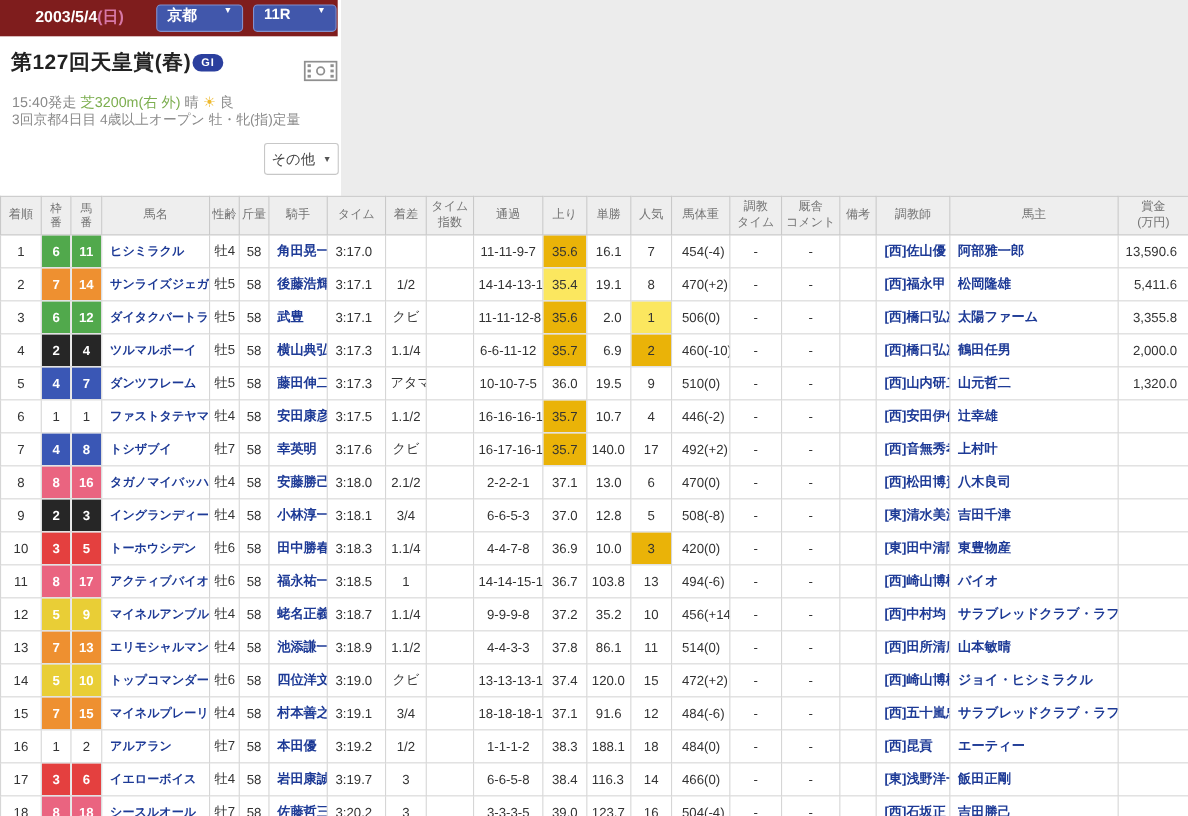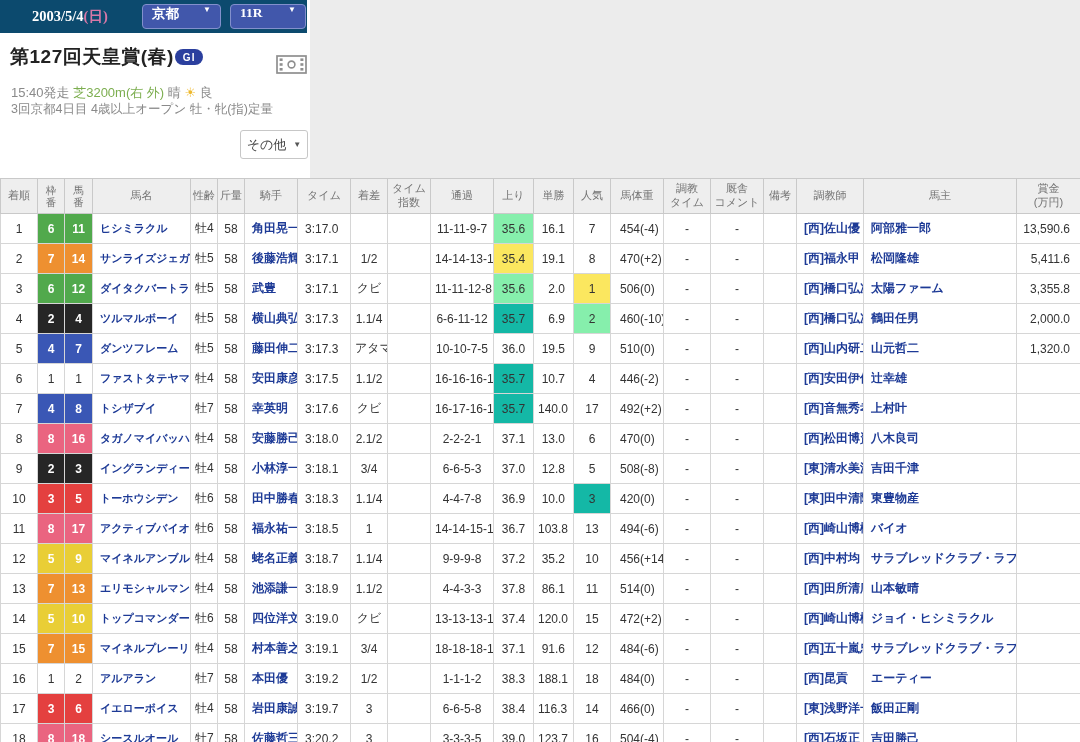--- a/index.html
+++ b/index.html
@@ -5,21 +5,21 @@
   html,body{margin:0;padding:0;}
   body{
     width:1080px;height:742px;position:relative;overflow:hidden;
     background:#ececec;
     font-family:"Liberation Sans","DejaVu Sans",sans-serif;
     -webkit-font-smoothing:antialiased;
   }
   .white-col{position:absolute;left:0;top:0;width:310px;height:742px;background:#fff;}
 
   
-  .topbar{position:absolute;left:0;top:0;width:307px;height:33px;background:#0c4a6e;font-family:Liberation Serif, serif;}
+  .topbar{position:absolute;left:0;top:0;width:307px;height:33px;background:#7f1d1d;}
   .date{position:absolute;left:32px;top:0;height:33px;line-height:33px;color:#fff;font-weight:bold;font-size:14.5px;}
   .date .day{color:#d databind-none}
   .day{color:#d778a7;}
   .nav-btn{position:absolute;top:4px;height:25px;box-sizing:border-box;
     background:#4157ab;border:1px solid #8290cc;border-radius:4px;color:#fff;
     font-weight:bold;font-size:13.5px;display:flex;align-items:flex-start;justify-content:space-between;
     padding:0 9px;cursor:pointer;}
   .nav-btn .caret{font-size:8px;margin-left:10px;}
   #track-btn{left:142px;width:79px;}
   #race-btn{left:230px;width:76px;}
@@ -62,22 +62,22 @@
   .f1{background:#ffffff;color:#333;font-weight:normal;}
   .f2{background:#262626;color:#fff;}
   .f3{background:#e4403f;color:#fff;}
   .f4{background:#3a57b5;color:#fff;}
   .f5{background:#e9ce36;color:#fff;}
   .f6{background:#51a94c;color:#fff;}
   .f7{background:#ee9030;color:#fff;}
   .f8{background:#ea6480;color:#fff;}
   
   .hl-yellow{background:#fbe75f;}
-  .hl-blue{background:#86efac;}
-  .hl-orange{background:#14b8a6;}
+  .hl-blue{background:#eab308;}
+  .hl-orange{background:#eab308;}
 </style>
 </head>
 <body>
 
 <div class="white-col"></div>
 
 <div class="topbar">
   <div class="date"><span>2003/5/4</span><span class="day">(日)</span></div>
   <div class="nav-btn" id="track-btn">
     <span>京都</span>

